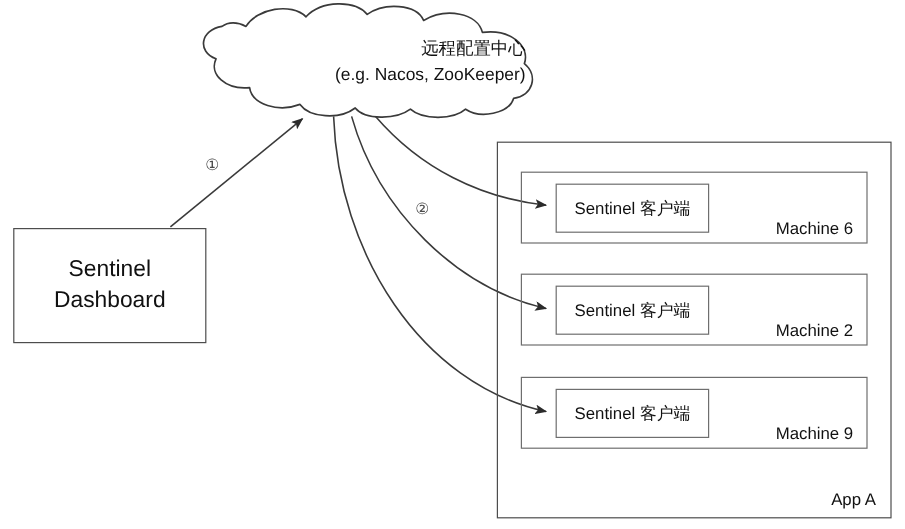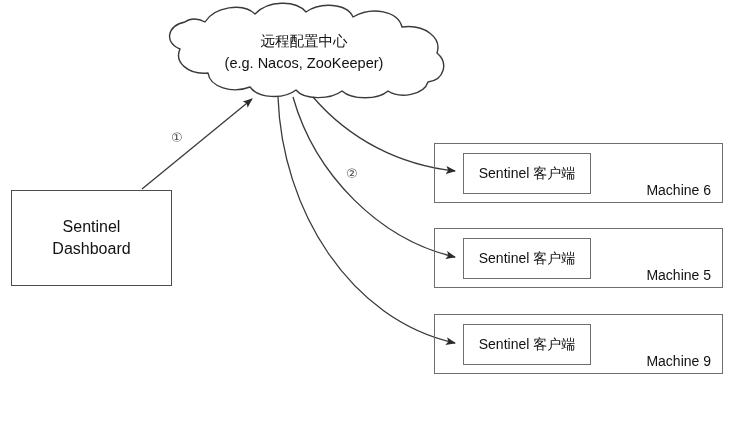--- a/index.html
+++ b/index.html
@@ -33,21 +33,21 @@
     left: 11px;
     top: 190px;
     width: 161px;
     height: 96px;
     border: 1px solid #4d4d4d;
     display: flex;
     align-items: center;
     justify-content: center;
   }
   .dashboard-label {
-    font-size: 16px;
+    font-size: 19px;
     color: #111111;
     text-align: center;
     line-height: 1.35;
     white-space: pre-line;
   }
   .app-container {
     left: 414px;
     top: 118px;
     width: 329px;
     height: 314px;
@@ -91,21 +91,21 @@
   .client-label {
     font-size: 14px;
     color: #111111;
     white-space: nowrap;
   }
   .cloud-text {
     position: absolute;
     left: 170px;
     top: 31px;
     width: 268px;
-    text-align: center;
+    text-align: right;
     font-size: 14.5px;
     color: #111111;
     line-height: 1.5;
     white-space: pre-line;
   }
   .step-label {
     position: absolute;
     font-size: 13px;
     color: #4a4a4a;
   }
@@ -154,33 +154,36 @@
 (e.g. Nacos, ZooKeeper)</div>
 
   <div class="box dashboard-box">
     <div class="dashboard-label">Sentinel
 Dashboard</div>
   </div>
 
   <div class="step-label step-1">①</div>
   <div class="step-label step-2">②</div>
 
+  <div class="box app-container">
+    <div class="app-label">App A</div>
+  </div>
 
   <div class="box machine-box machine-1">
     <div class="client-box">
       <span class="client-label">Sentinel 客户端</span>
     </div>
     <div class="machine-label">Machine 6</div>
   </div>
 
   <div class="box machine-box machine-2">
     <div class="client-box">
       <span class="client-label">Sentinel 客户端</span>
     </div>
-    <div class="machine-label">Machine 5</div>
+    <div class="machine-label">Machine 2</div>
   </div>
 
   <div class="box machine-box machine-3">
     <div class="client-box">
       <span class="client-label">Sentinel 客户端</span>
     </div>
     <div class="machine-label">Machine 9</div>
   </div>
 
 </div>

